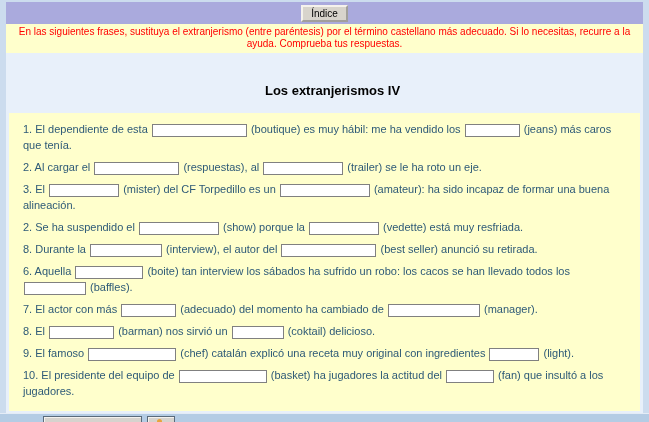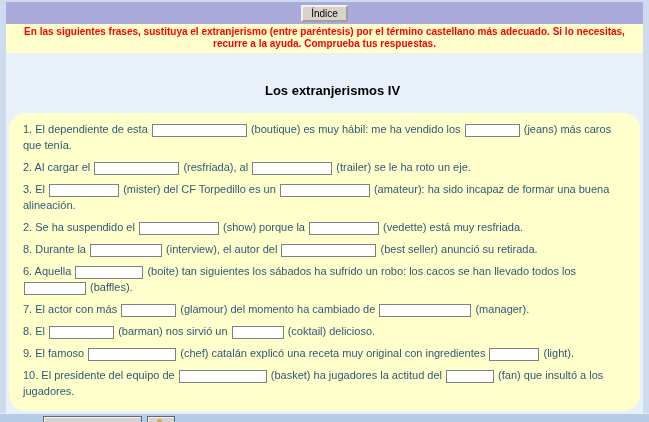--- a/index.html
+++ b/index.html
@@ -21,39 +21,39 @@
     font-family:"Liberation Sans", sans-serif;
     font-size:10px;color:#000;
     background:#d8d4cc;
     border:2px outset #f5f2ec;
     padding:1px 8px;line-height:11px;
     cursor:pointer;
   }
   .instructions{
     background:var(--instructions_bg,#ffffcc);
     color:var(--instructions_text,#ff0000);
-    font-size:10px;font-weight:bold;line-height:12px;
+    font-size:10px;font-weight:normal;line-height:12px;
     text-align:center;padding:2px 10px 3px 10px;
   }
   .main-area{
     background:var(--main_bg,#e8f0fa);
     flex:1 1 auto;
   }
   .page-title{
     text-align:center;
     font-size:13px;font-weight:bold;color:#000;
     margin:30px 0 15px 0;
     padding-left:16px;
   }
   .exercise-box{
     background:var(--exercise_bg,#ffffcc);
     margin:0 3px;
     padding:8px 14px 6px 14px;
     color:var(--sentence_text,#2e5a77);
-    font-size:11px;line-height:16px;border-radius:16px;
+    font-size:11px;line-height:16px;
   }
   .item{margin-bottom:6px;}
   .blank{
     height:13px;box-sizing:border-box;
     border:1px solid #808080;background:#ffffff;
     font-size:10px;font-family:"Liberation Sans", sans-serif;
     vertical-align:middle;margin:0 1px;padding:0 2px;
   }
   .bottom-strip{
     position:absolute;left:0;bottom:0;width:649px;height:8px;
@@ -85,26 +85,26 @@
     </div>
 
     <div class="instructions">En las siguientes frases, sustituya el extranjerismo (entre paréntesis) por el término castellano más adecuado. Si lo necesitas, recurre a la ayuda. Comprueba tus respuestas.</div>
 
     <div class="main-area">
       <div class="page-title">Los extranjerismos IV</div>
 
       <div class="exercise-box">
 
       <div class="item"><span>1. El dependiente de esta </span><input type="text" class="blank" style="width: 95px;"><span> (boutique) es muy hábil: me ha vendido los </span><input type="text" class="blank" style="width: 55px;"><span> (jeans) más caros que tenía.</span></div>
-          <div class="item"><span>2. Al cargar el </span><input type="text" class="blank" style="width: 85px;"><span> (resfriada), al </span><input type="text" class="blank" style="width: 80px;"><span> (trailer) se le ha roto un eje.</span></div>
+          <div class="item"><span>2. Al cargar el </span><input type="text" class="blank" style="width: 85px;"><span> (respuestas), al </span><input type="text" class="blank" style="width: 80px;"><span> (trailer) se le ha roto un eje.</span></div>
           <div class="item"><span>3. El </span><input type="text" class="blank" style="width: 70px;"><span> (mister) del CF Torpedillo es un </span><input type="text" class="blank" style="width: 90px;"><span> (amateur): ha sido incapaz de formar una buena alineación.</span></div>
           <div class="item"><span>2. Se ha suspendido el </span><input type="text" class="blank" style="width: 80px;"><span> (show) porque la </span><input type="text" class="blank" style="width: 70px;"><span> (vedette) está muy resfriada.</span></div>
           <div class="item"><span>8. Durante la </span><input type="text" class="blank" style="width: 72px;"><span> (interview), el autor del </span><input type="text" class="blank" style="width: 95px;"><span> (best seller) anunció su retirada.</span></div>
-          <div class="item"><span>6. Aquella </span><input type="text" class="blank" style="width: 68px;"><span> (boite) tan siguientes los sábados ha sufrido un robo: los cacos se han llevado todos los </span><input type="text" class="blank" style="width: 62px;"><span> (baffles).</span></div>
-          <div class="item"><span>7. El actor con más </span><input type="text" class="blank" style="width: 55px;"><span> (glamour) del momento ha cambiado de </span><input type="text" class="blank" style="width: 92px;"><span> (manager).</span></div>
+          <div class="item"><span>6. Aquella </span><input type="text" class="blank" style="width: 68px;"><span> (boite) tan interview los sábados ha sufrido un robo: los cacos se han llevado todos los </span><input type="text" class="blank" style="width: 62px;"><span> (baffles).</span></div>
+          <div class="item"><span>7. El actor con más </span><input type="text" class="blank" style="width: 55px;"><span> (adecuado) del momento ha cambiado de </span><input type="text" class="blank" style="width: 92px;"><span> (manager).</span></div>
           <div class="item"><span>8. El </span><input type="text" class="blank" style="width: 65px;"><span> (barman) nos sirvió un </span><input type="text" class="blank" style="width: 52px;"><span> (coktail) delicioso.</span></div>
           <div class="item"><span>9. El famoso </span><input type="text" class="blank" style="width: 88px;"><span> (chef) catalán explicó una receta muy original con ingredientes </span><input type="text" class="blank" style="width: 50px;"><span> (light).</span></div>
           <div class="item"><span>10. El presidente del equipo de </span><input type="text" class="blank" style="width: 88px;"><span> (basket) ha jugadores la actitud del </span><input type="text" class="blank" style="width: 48px;"><span> (fan) que insultó a los jugadores.</span></div>
         </div>
     </div>
 
   </div>
 
   <div class="bottom-strip">
     <div class="partial-btn b1"></div>

